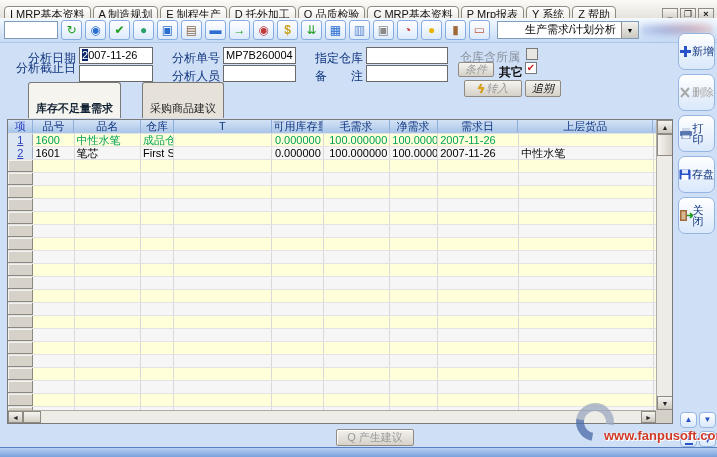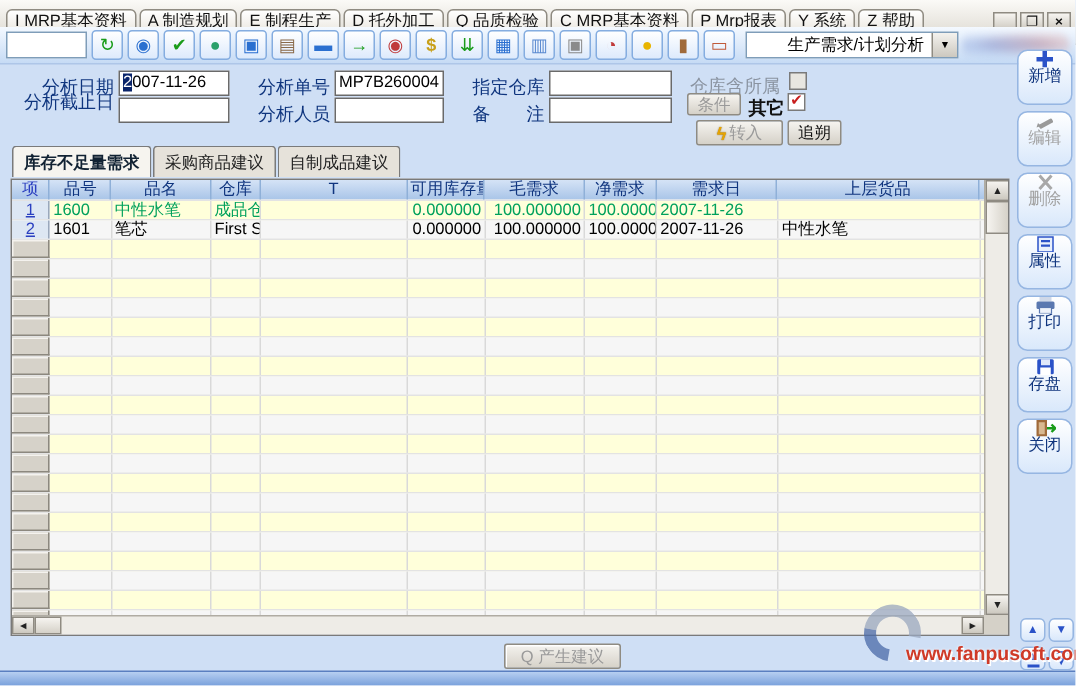--- a/index.html
+++ b/index.html
@@ -41,27 +41,27 @@
   
   .flabel{position:absolute;color:#0f357e;font-size:12px;text-align:right;white-space:nowrap;}
   .finput{position:absolute;height:17px;box-sizing:border-box;border:1px solid #6a6a6a;
     background:#fff;font-size:11px;line-height:15px;padding-left:2px;overflow:hidden;}
   #date-input::first-letter{background:#0a246a;color:#fff;}
   .chk{position:absolute;width:12px;height:12px;box-sizing:border-box;border:1px solid #7a7a7a;
     background:#fff;display:flex;align-items:center;justify-content:center;
     font-size:10px;font-weight:bold;color:#c81e1e;line-height:10px;}
   .btn3d{position:absolute;box-sizing:border-box;border:1px solid #8f8b82;border-radius:2px;
     background:linear-gradient(#f6f4f0,#d5d1c8);display:flex;align-items:center;justify-content:center;
-    gap:2px;font-size:11px;}
+    gap:2px;font-size:11px;font-style:italic;}
   .btn3d.disabled{color:#9a9a9a;}
   .bolt{color:#e8a400;font-weight:bold;font-size:12px;text-shadow:0 0 1px #7a5a00;}
   
   #tabs{position:absolute;left:8px;top:102px;display:flex;align-items:flex-end;height:16px;}
-  .tab{font-size:11px;padding:3px 7px 2px 7px;border:1px solid #7a7a7a;border-bottom:none;
-    border-radius:3px 3px 0 0;background:#e6e2da;color:#222;margin-right:1px;white-space:nowrap;}
+  .tab{font-size:11px;padding:18px 7px 2px 7px;border:1px solid #7a7a7a;border-bottom:none;
+    border-radius:3px 3px 0 0;background:#e6e2da;color:#222;margin-right:1px;white-space:nowrap;margin-left:20px;}
   .tab.active{background:#f6f4ef;font-weight:bold;color:#123;position:relative;top:0;}
   
   #grid{position:absolute;left:7px;top:119px;width:666px;height:305px;box-sizing:border-box;
     border:1px solid #7a7a7a;background:#fff;overflow:hidden;}
   #grid-inner{position:absolute;left:0;top:0;width:650px;bottom:13px;overflow:hidden;}
   .grid-row{display:flex;height:13px;box-sizing:border-box;}
   .gh{height:14px;background:linear-gradient(#d5e3f6,#a9c5e8);border-bottom:1px solid #7a9ac0;}
   .gh .cell{color:#10357f;text-align:center;border-right:1px solid #8fb0d8;font-size:11px;line-height:13px;}
   .cell{box-sizing:border-box;padding:0 2px;white-space:nowrap;overflow:hidden;
     font-size:11px;line-height:12px;border-right:1px solid #d9d9d9;}
@@ -97,22 +97,22 @@
   #gen-btn{position:absolute;left:336px;top:429px;width:78px;height:17px;box-sizing:border-box;
     border:1px solid #8f8b82;border-radius:2px;background:linear-gradient(#f4f2ee,#d6d2c9);
     box-shadow:inset 1px 1px 0 #fff;color:#9a9a9a;font-size:11px;
     display:flex;align-items:center;justify-content:center;}
   #gen-btn::first-letter{text-decoration:underline;}
   #bottom-frame{position:absolute;left:0;right:0;bottom:0;height:9px;
     background:linear-gradient(#b7cff1,#7aa1dc);border-top:1px solid #5a7fc0;}
   
   #sidebar{position:absolute;left:678px;top:33px;width:38px;display:flex;flex-direction:column;gap:4px;}
   .side-btn{width:37px;height:37px;box-sizing:border-box;border:1px solid #96b6e2;border-radius:7px;
-    background:linear-gradient(#ffffff,#d9e8fb);display:flex;flex-direction:column;
-    align-items:center;justify-content:flex-start;color:#10357e;font-size:11px;line-height:11px;}
+    background:linear-gradient(#ffffff,#d9e8fb);display:flex;flex-direction:row;
+    align-items:center;justify-content:space-between;color:#10357e;font-size:11px;line-height:11px;}
   .side-btn.disabled{color:#a2a2a2;}
   .side-btn svg{display:block;margin-bottom:1px;}
   #nav-arrows{position:absolute;left:680px;top:412px;width:36px;}
   .nav-row{display:flex;gap:2px;margin-bottom:3px;}
   .nav-btn{width:17px;height:16px;box-sizing:border-box;border:1px solid #96b6e2;border-radius:4px;
     background:linear-gradient(#ffffff,#d9e8fb);display:flex;flex-direction:column;
     align-items:center;justify-content:center;color:#2a52c8;font-size:8px;line-height:8px;}
   .nav-btn .bar{width:8px;height:2px;background:#2a52c8;margin-top:1px;}
   
   #watermark{position:absolute;left:574px;top:397px;width:143px;height:52px;pointer-events:none;}
@@ -193,21 +193,20 @@
 <div class="chk" style="left:525px;top:62px">✔</div>
 <div class="btn3d disabled" style="left:464px;top:80px;width:58px;height:17px">
   <span class="bolt">ϟ</span>
   <span>转入</span>
 </div>
 <div class="btn3d" style="left:525px;top:80px;width:36px;height:17px;color:#111">追朔</div>
 
 <div id="tabs">
   <div class="tab active">库存不足量需求</div>
   <div class="tab">采购商品建议</div>
-  <div class="tab">自制成品建议</div>
 </div>
 
 <div id="grid">
   <div id="grid-inner">
     <div class="grid-row gh">
       <div class="cell c0">项</div>
       <div class="cell c1">品号</div>
       <div class="cell c2">品名</div>
       <div class="cell c3">仓库</div>
       <div class="cell c4">T</div>
@@ -525,39 +524,24 @@
 
 <div id="sidebar">
   <div class="side-btn">
     <svg width="13" height="11">
         <rect x="5" y="0" width="3" height="11" fill="#2a52c8"></rect>
         <rect x="1" y="4" width="11" height="3" fill="#2a52c8"></rect>
       </svg>
     <span>新增</span>
   </div>
   <div class="side-btn disabled">
-    <svg width="13" height="11">
-        <rect x="2" y="6" width="10" height="3" rx="1" transform="rotate(-28 7 7)" fill="#9a9a9a"></rect>
-        <path d="M1 10 L4 9 L2 7 Z" fill="#9a9a9a"></path>
-      </svg>
-    <span>编辑</span>
-  </div>
-  <div class="side-btn disabled">
     <svg width="12" height="11">
         <path d="M2 1 L10 10 M10 1 L2 10" stroke="#a8a8a8" stroke-width="2"></path>
       </svg>
     <span>删除</span>
-  </div>
-  <div class="side-btn">
-    <svg width="12" height="11">
-        <rect x="1" y="1" width="10" height="10" fill="#e8f0fc" stroke="#2a52c8"></rect>
-        <rect x="3" y="3" width="6" height="1.5" fill="#2a52c8"></rect>
-        <rect x="3" y="6" width="6" height="1.5" fill="#2a52c8"></rect>
-      </svg>
-    <span>属性</span>
   </div>
   <div class="side-btn">
     <svg width="14" height="11">
         <rect x="3" y="0" width="8" height="3" fill="#cfd8e8"></rect>
         <rect x="1" y="3" width="12" height="5" rx="1" fill="#5a78b0"></rect>
         <rect x="3" y="7" width="8" height="4" fill="#eef2fa" stroke="#5a78b0" stroke-width="0.8"></rect>
       </svg>
     <span>打印</span>
   </div>
   <div class="side-btn">

